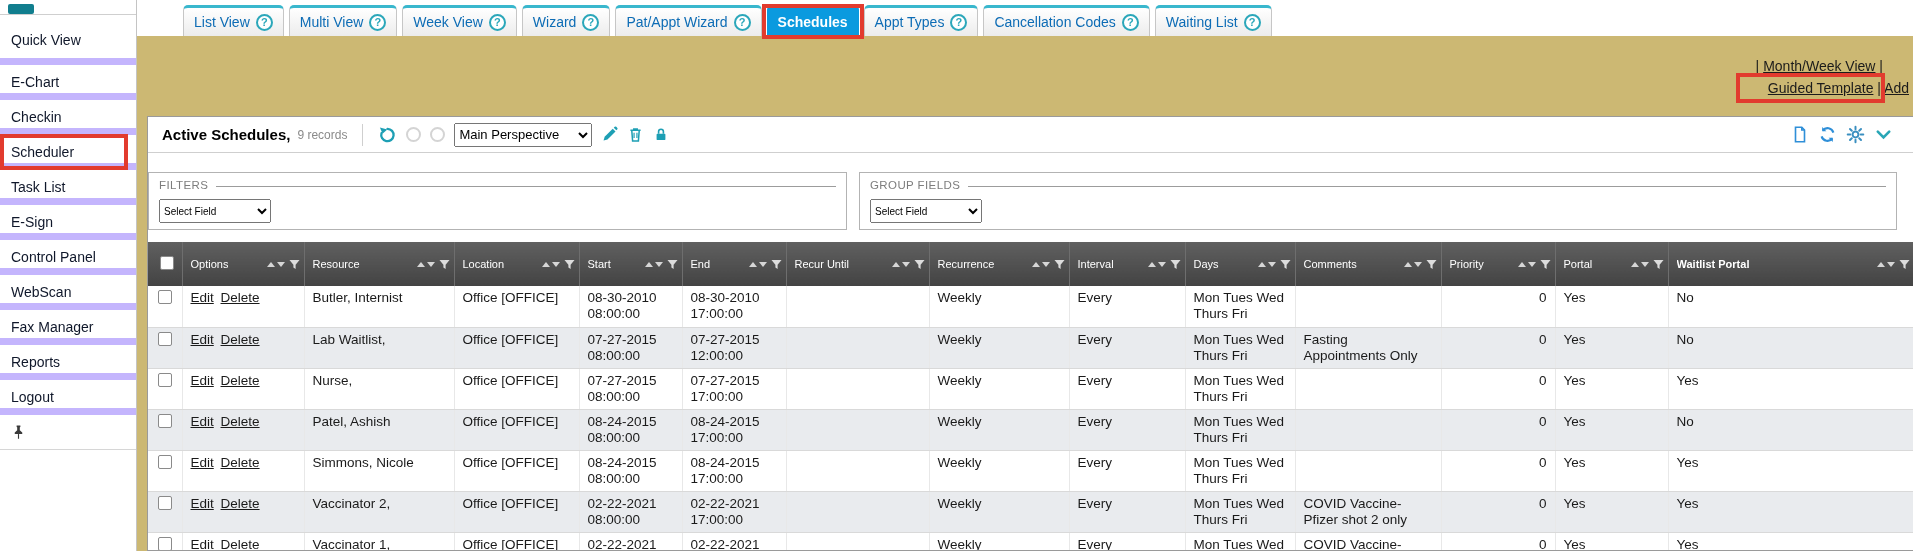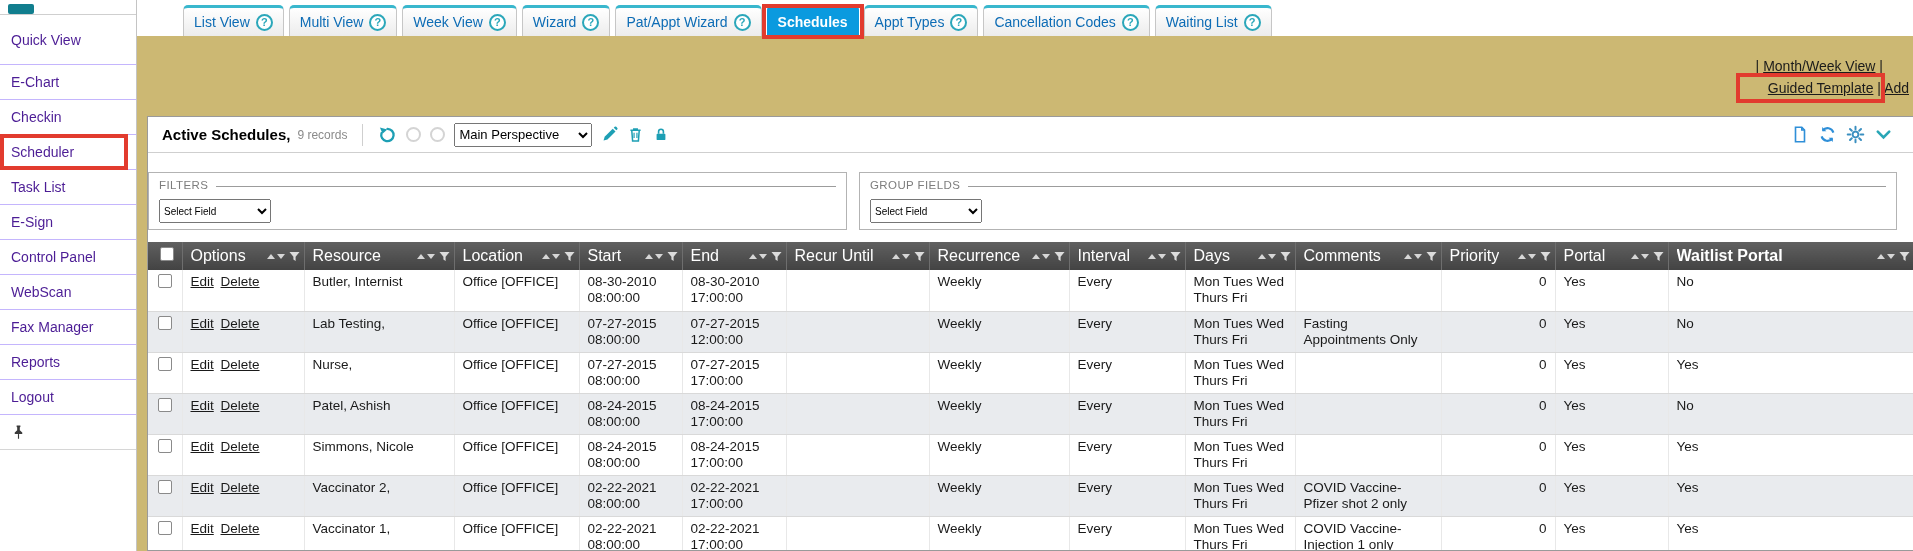--- a/index.html
+++ b/index.html
@@ -3,21 +3,21 @@
 <meta charset="utf-8">
 <style>
   html,body{margin:0;padding:0;background:#fff;}
   body{font-family:"Liberation Sans", sans-serif;}
   .screen{position:relative;width:1913px;height:551px;overflow:hidden;background:#fff;}
 
   
   .sidebar{position:absolute;left:0;top:0;width:137px;height:100%;background:#fff;border-right:1px solid #c4c4c4;box-sizing:border-box;z-index:5;}
   .logo-cut{height:14px;border-bottom:1px solid #cfcfcf;position:relative;overflow:hidden;}
   .logo-frag{position:absolute;left:8px;top:4px;width:26px;height:10px;background:#117e8e;border-radius:2px;}
-  .nav-item{height:35px;line-height:34px;padding-left:11px;font-size:14px;color:#4c1d95;border-bottom:1px solid #c4b5fd;cursor:pointer;position:relative;box-sizing:border-box;}
+  .nav-item{height:35px;line-height:34px;padding-left:11px;font-size:14px;color:#0f172a;border-bottom:7px solid #c4b5fd;cursor:pointer;position:relative;box-sizing:border-box;}
   .nav-item:first-child{height:50px;line-height:50px;}
   .annotate-row::after{content:'';position:absolute;left:0;top:-1px;width:128px;height:36px;border:4px solid #e23b2e;box-sizing:border-box;pointer-events:none;z-index:30;}
   .pin-row{display:flex;align-items:center;height:35px;padding-left:11px;border-bottom:1px solid #d6d6d6;box-sizing:border-box;cursor:pointer;}
 
   
   .main{position:absolute;left:137px;top:0;right:0;height:100%;background:#ccb873;}
 
   .tabbar{height:36px;background:#fff;display:flex;align-items:flex-end;padding-left:46px;gap:5px;}
   .tab{display:flex;align-items:center;gap:6px;padding:0 10px;height:31px;box-sizing:border-box;
        background:linear-gradient(#ffffff,#ececec);border:1px solid #c6c6c6;border-top:3px solid #39b7cd;border-bottom:none;
@@ -52,21 +52,21 @@
   .panel{border:1px solid #b3b3b3;background:#fff;padding:6px 10px 6px;box-sizing:border-box;}
   .panel.filters{width:699px;flex:none;}
   .panel.group{flex:1;}
   .panel-hd{display:flex;align-items:center;gap:8px;}
   .panel-lbl{font-size:11.5px;color:#7d7d7d;letter-spacing:.4px;white-space:nowrap;}
   .panel-rule{flex:1;border-top:1px solid #9c9c9c;margin-top:2px;}
   .panel select{margin-top:8px;height:24px;font-size:10px;min-width:112px;font-family:"Liberation Sans",sans-serif;}
 
   
   table{border-collapse:collapse;table-layout:fixed;width:1766px;margin-top:12px;}
-  thead th{background:linear-gradient(#606060,#434343);color:#fff;font-weight:normal;font-size:16px;height:28px;
+  thead th{background:linear-gradient(#606060,#434343);color:#fff;font-weight:normal;font-size:11px;height:44px;
       padding:0 4px 0 8px;text-align:left;border-right:1px solid #6e6e6e;box-sizing:border-box;cursor:pointer;}
   .th-in{display:flex;align-items:center;gap:4px;}
   .th-label{margin-right:auto;overflow:hidden;white-space:nowrap;}
   .sort{display:flex;gap:2px;align-items:center;}
   .tri{display:block;width:0;height:0;border-left:4px solid transparent;border-right:4px solid transparent;}
   .tri.up{border-bottom:5px solid #d6d6d6;}
   .tri.down{border-top:5px solid #d6d6d6;}
   .funnel{flex:none;}
   .cb{display:inline-block;width:14px;height:14px;background:#fff;border:1px solid #8a8a8a;border-radius:2px;box-sizing:border-box;cursor:pointer;}
   .cb-col,.cb-cell{text-align:center;}
@@ -425,21 +425,21 @@
               <td>Every</td>
               <td>Mon Tues Wed Thurs Fri</td>
               <td></td>
               <td class="num">0</td>
               <td>Yes</td>
               <td>No</td>
             </tr>
             <tr class="alt">
               <td class="cb-cell"><span class="cb"></span></td>
               <td><a class="lnk">Edit</a> <a class="lnk">Delete</a></td>
-              <td>Lab Testing,</td>
+              <td>Lab Waitlist,</td>
               <td>Office [OFFICE]</td>
               <td class="pre">07-27-2015
 08:00:00</td>
               <td class="pre">07-27-2015
 12:00:00</td>
               <td></td>
               <td>Weekly</td>
               <td>Every</td>
               <td>Mon Tues Wed Thurs Fri</td>
               <td>Fasting Appointments Only</td>

